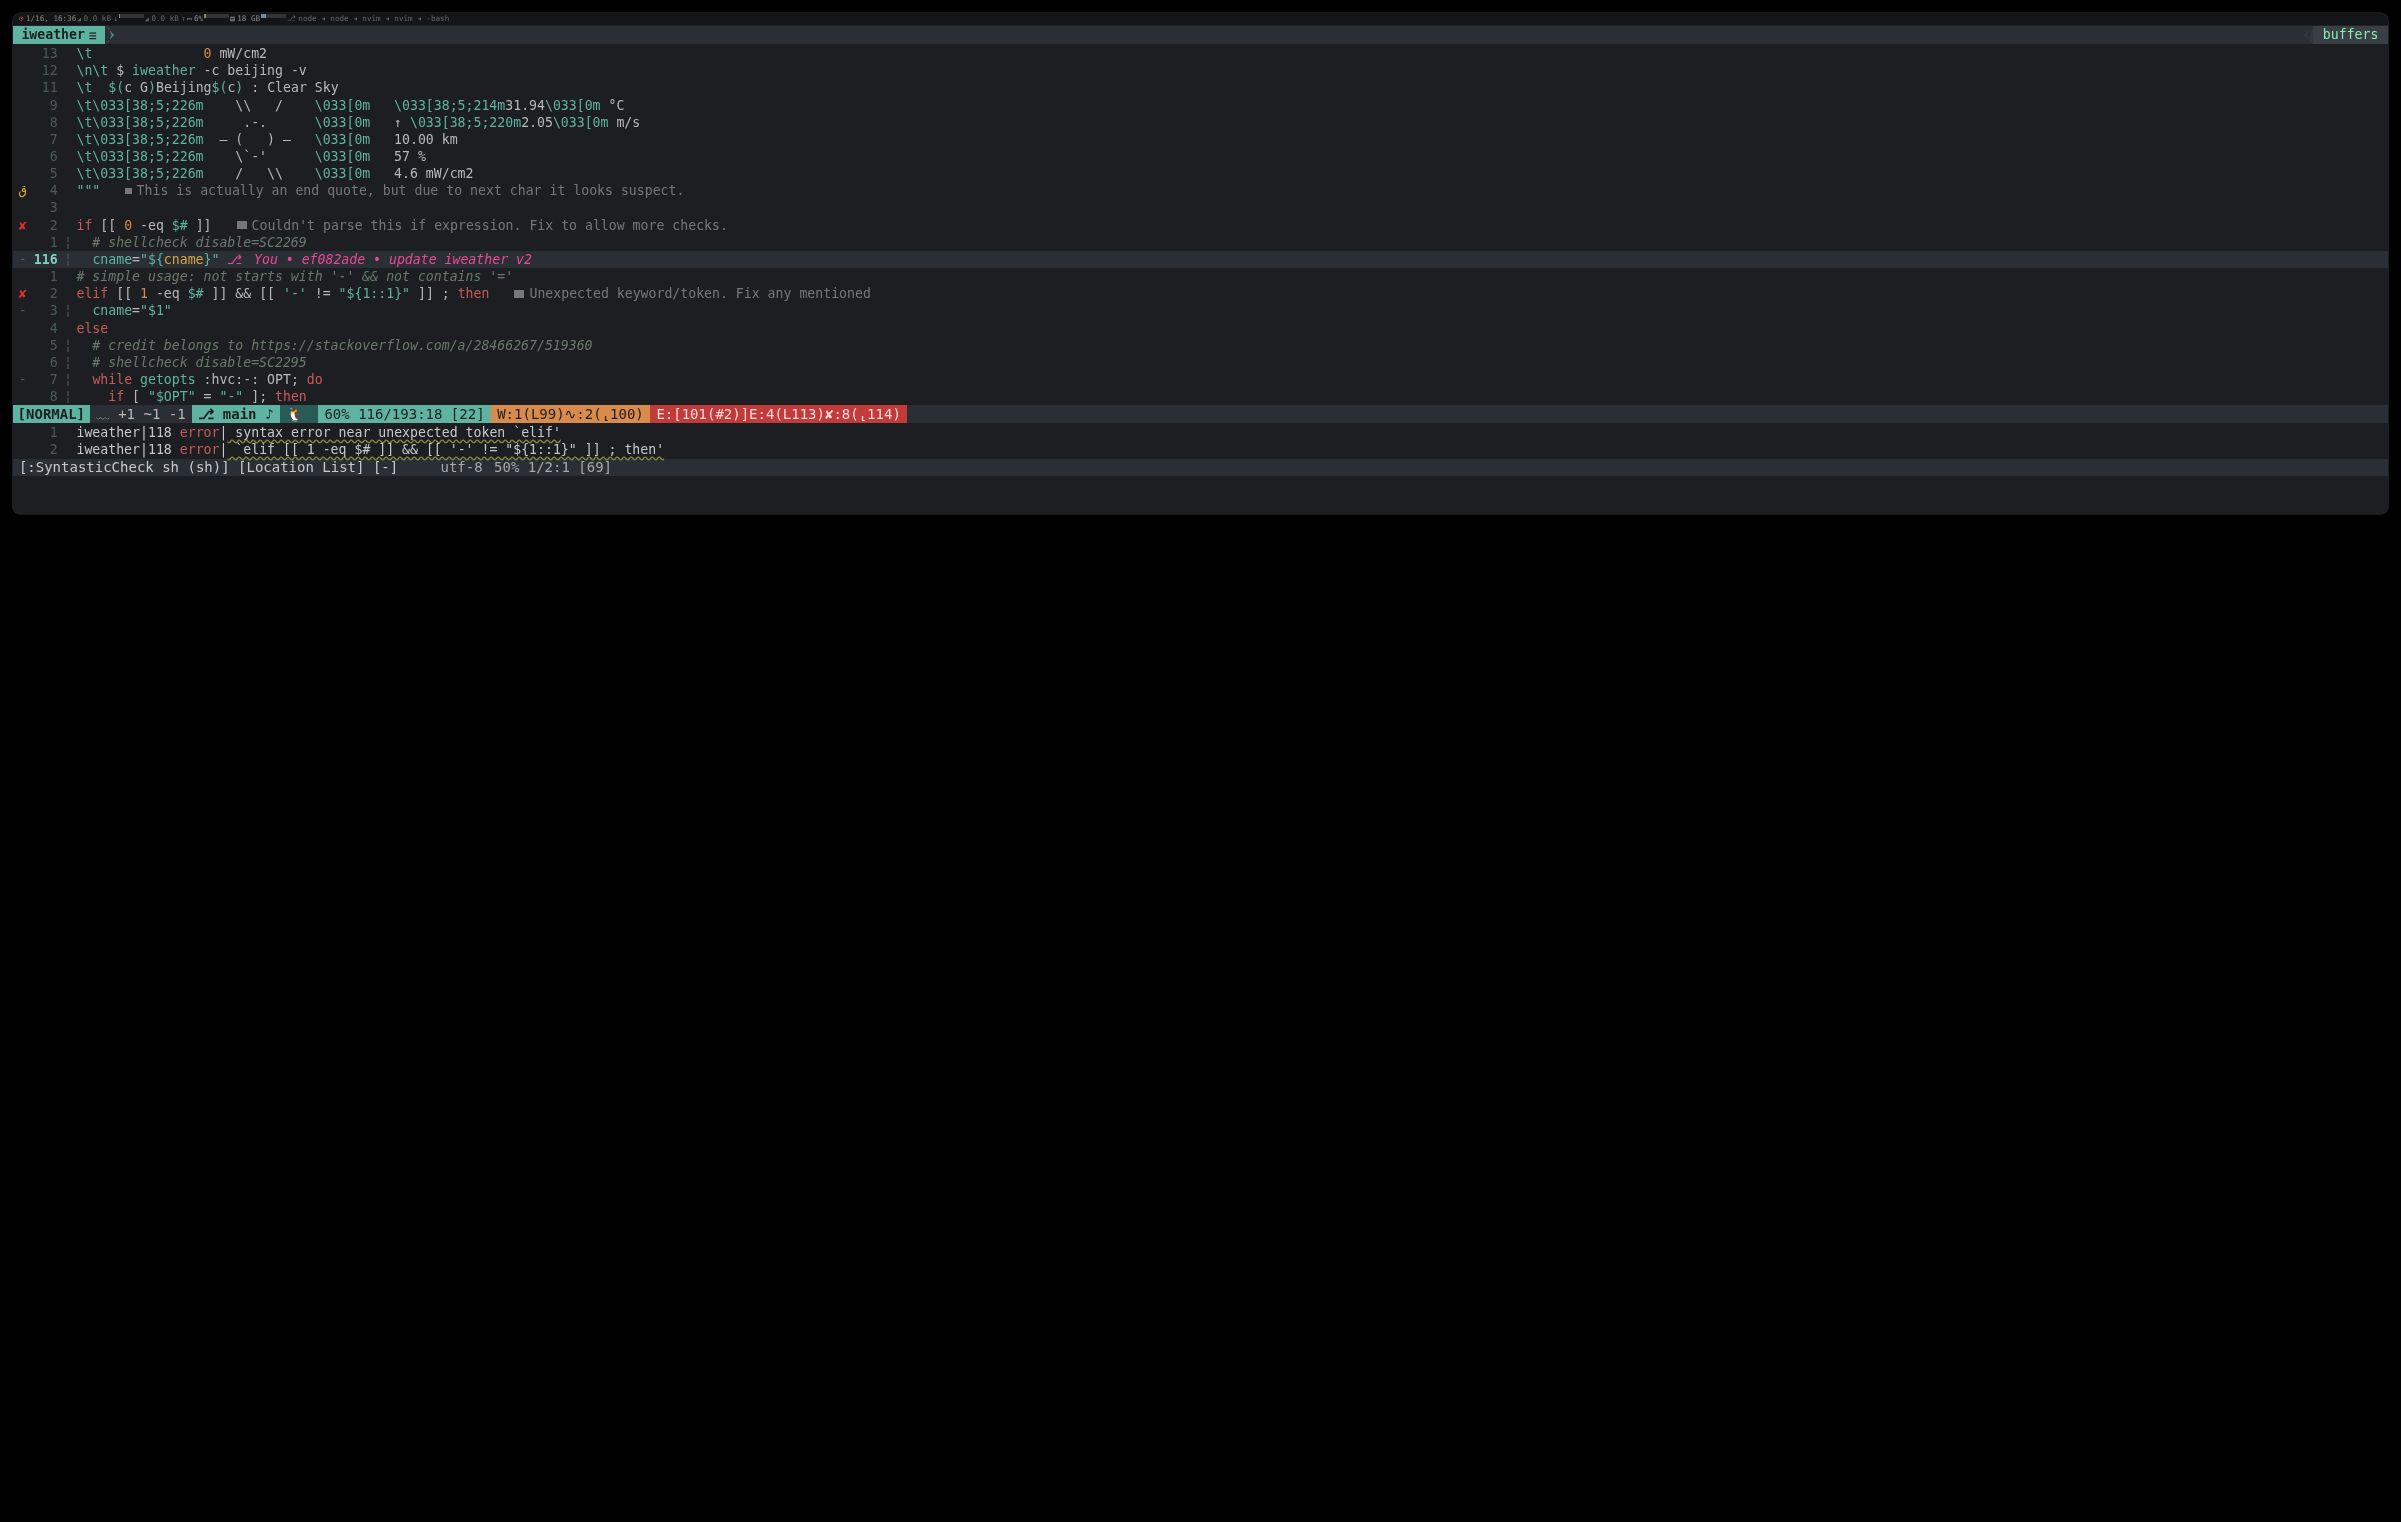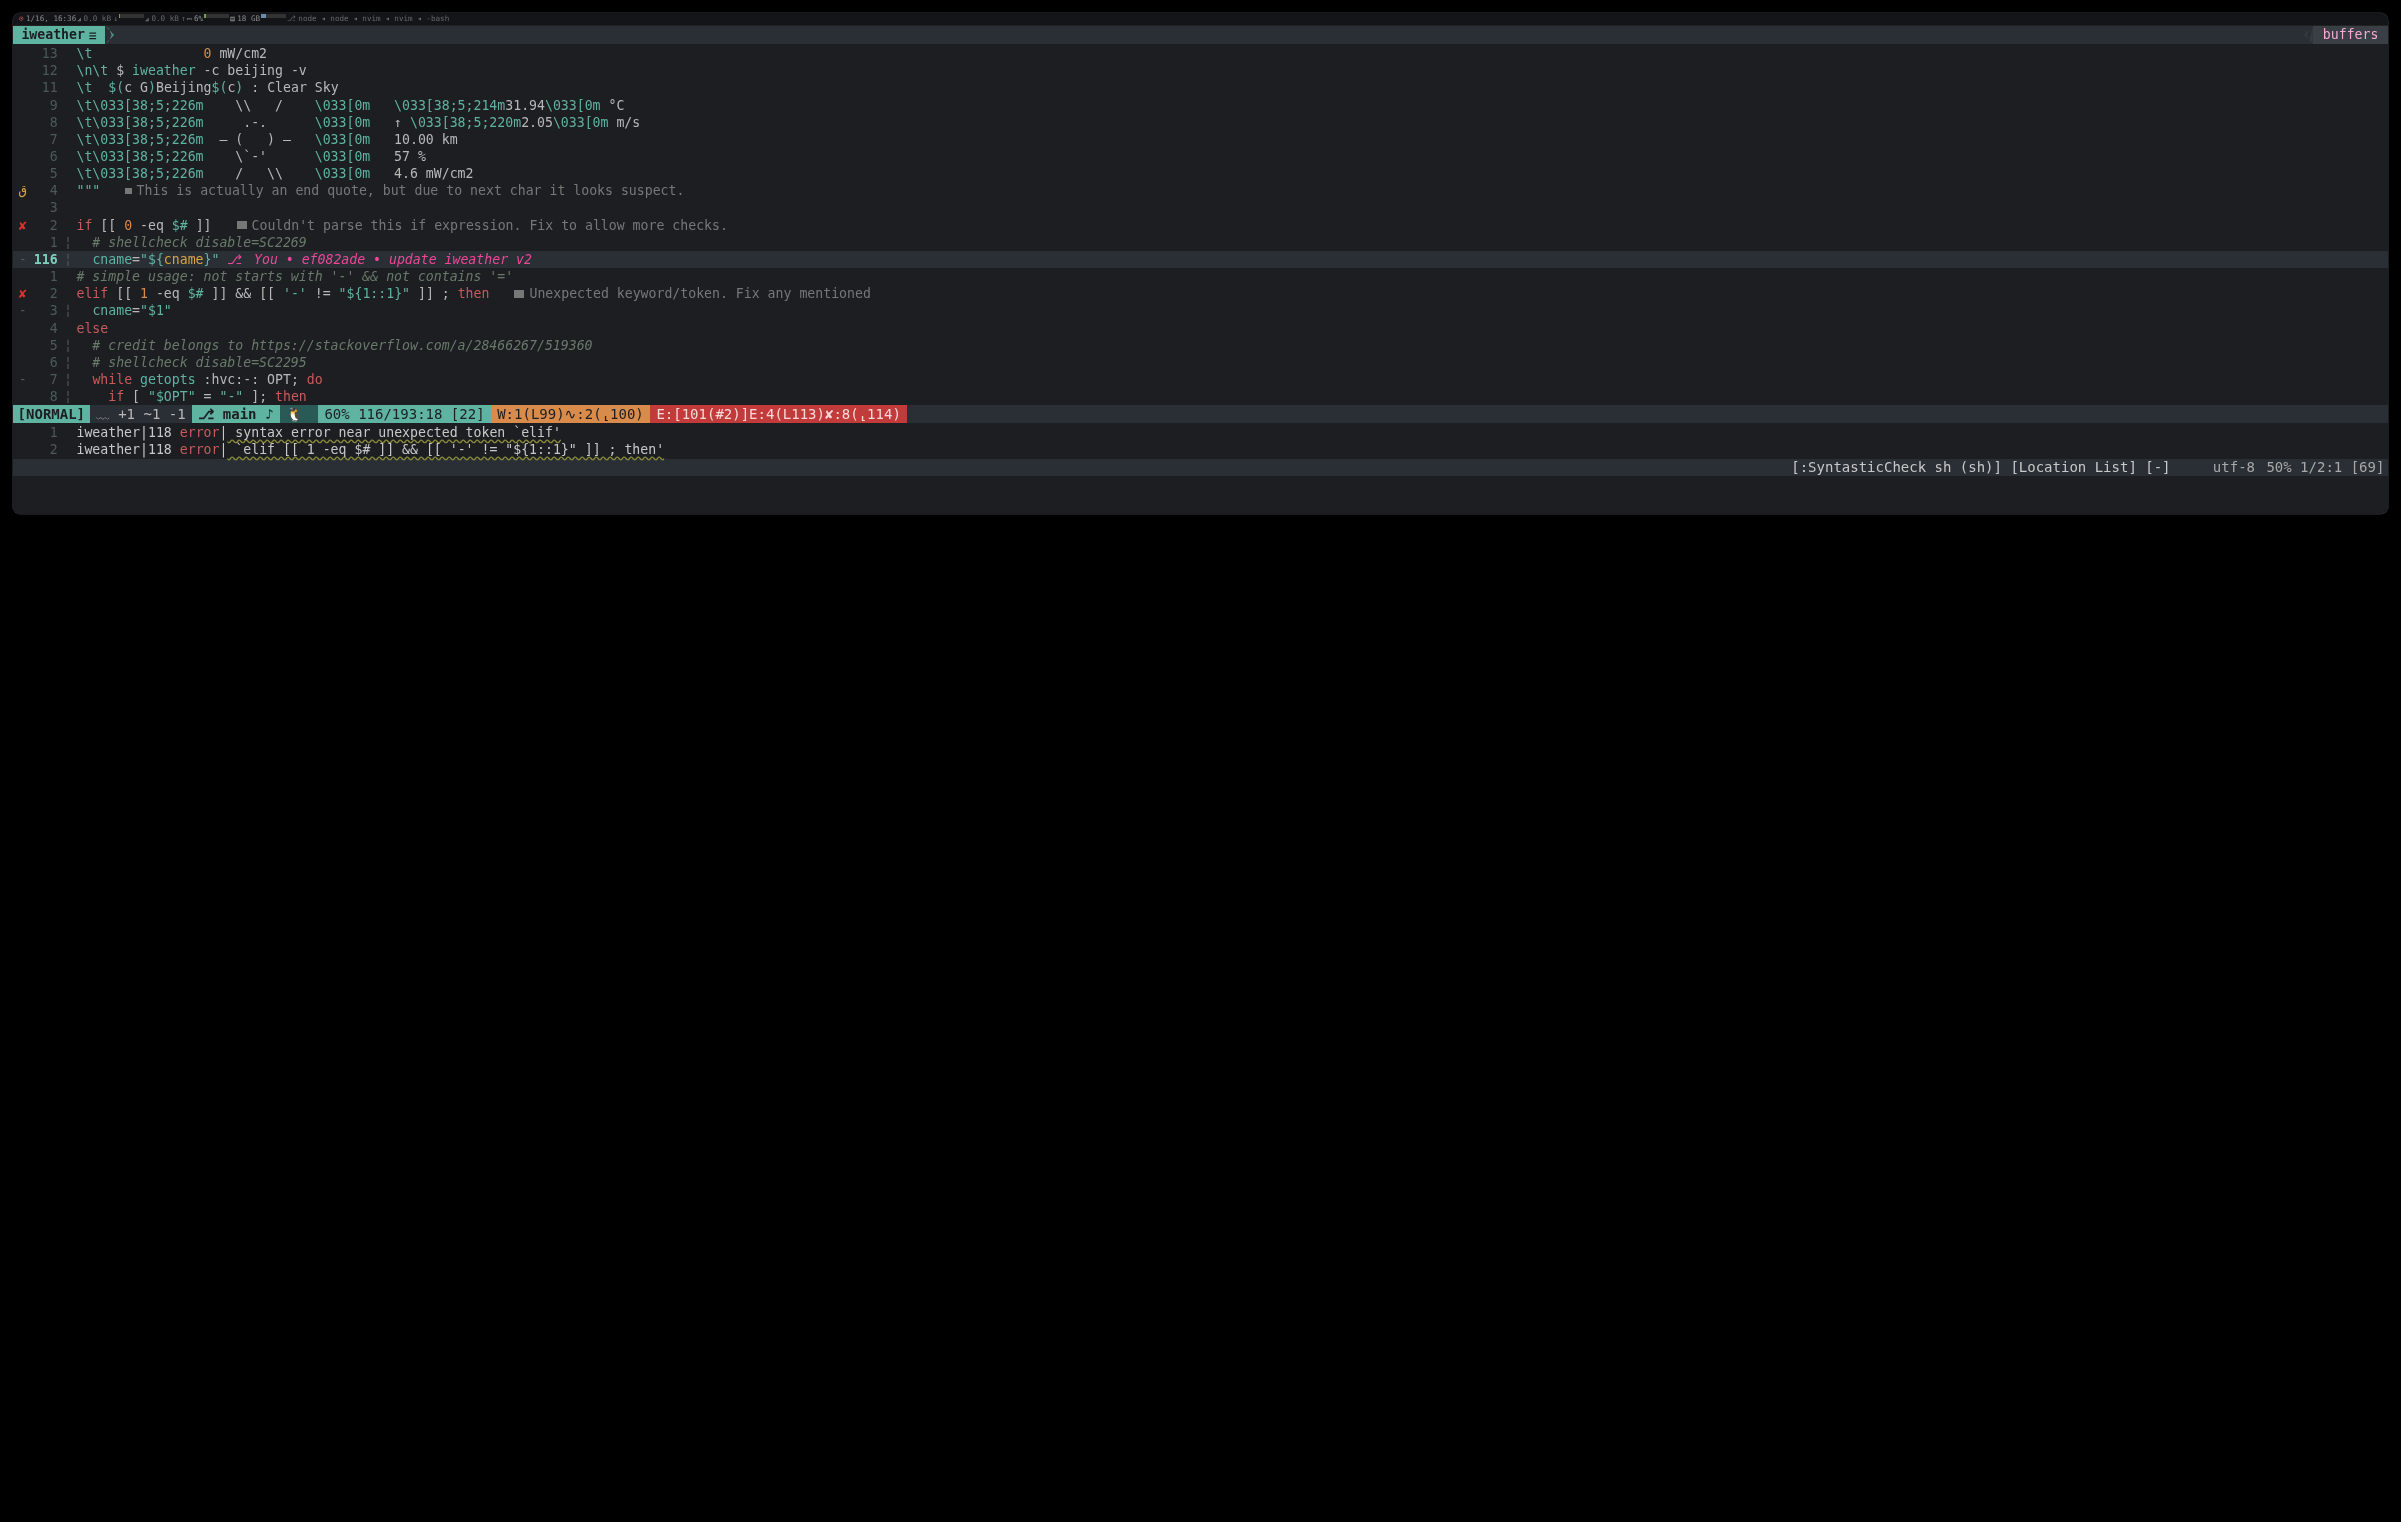--- a/index.html
+++ b/index.html
@@ -91,21 +91,21 @@
   }
   .tabline .tab::after{
     content:"";position:absolute;right:-8.8px;top:0;bottom:0;width:8.8px;
     background: var(--tab-active-bg);
     clip-path: polygon(0 0, 100% 50%, 0 100%, 40% 85%, 70% 50%, 40% 15%);
     opacity:.7;
   }
   .tabline .tab .list-icon::before{content:"☰";font-size:8.8px;}
   .tabline .spacer{flex:1;}
   .tabline .right-label{
-    padding:0 10px;display:flex;align-items:center;color:#f9a8d4;
+    padding:0 10px;display:flex;align-items:center;color:#86efac;
     background:#3a3f45;
     position:relative;
   }
   .tabline .right-label::before{
     content:"";position:absolute;left:-8.8px;top:0;bottom:0;width:8.8px;
     background:#3a3f45;
     clip-path: polygon(100% 0, 100% 100%, 0 50%, 60% 15%, 30% 50%, 60% 85%);
     opacity:.7;
   }
 
@@ -190,21 +190,21 @@
 
   
   .loclist .line{min-height:17px;}
   .loclist .linenr{width:35px;text-align:right;color:var(--linenr);padding-right:6.3px;}
   .loclist .code{color:#c8c8c8;}
   .loclist .err-word{color:var(--red);}
   .loclist .wavy-underline{text-decoration:underline wavy #8a8a3a;text-decoration-skip-ink:none;}
 
   
   .statusline.bottom .left{padding:0 6.3px;color:#c8c8c8;}
-  .statusline.bottom {background:#2a2f35;justify-content:flex-end;}
+  .statusline.bottom {background:#2a2f35;justify-content:flex-start;}
   .statusline.bottom .right{display:flex;align-items:center;gap:11.4px;padding-right:4px;color:#a8a8a8;margin-left:36px;}
 
   .spacer-bottom{height:38px;background:var(--bg);}
 </style>
 </head>
 <body>
 
 <div class="window">
 
   <div class="sysbar">

